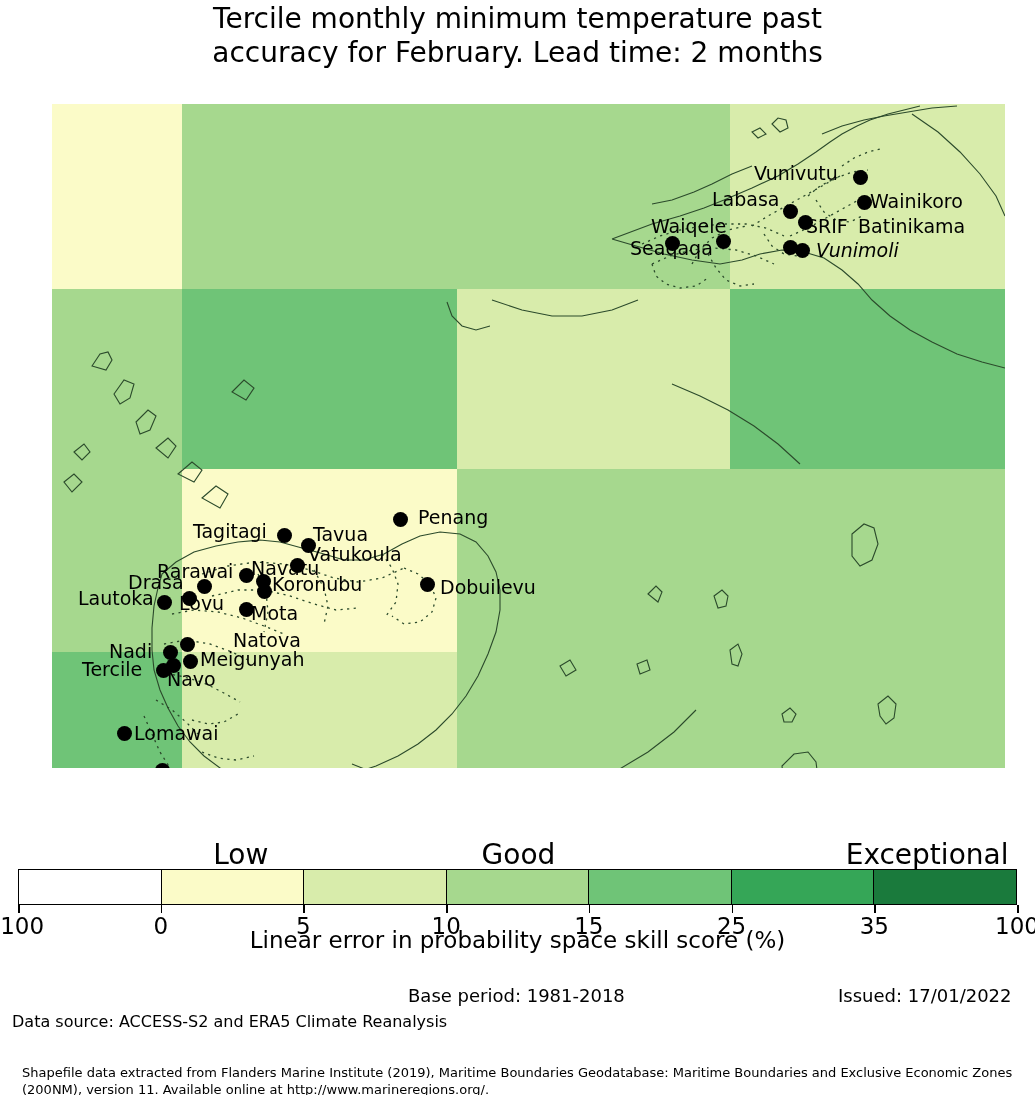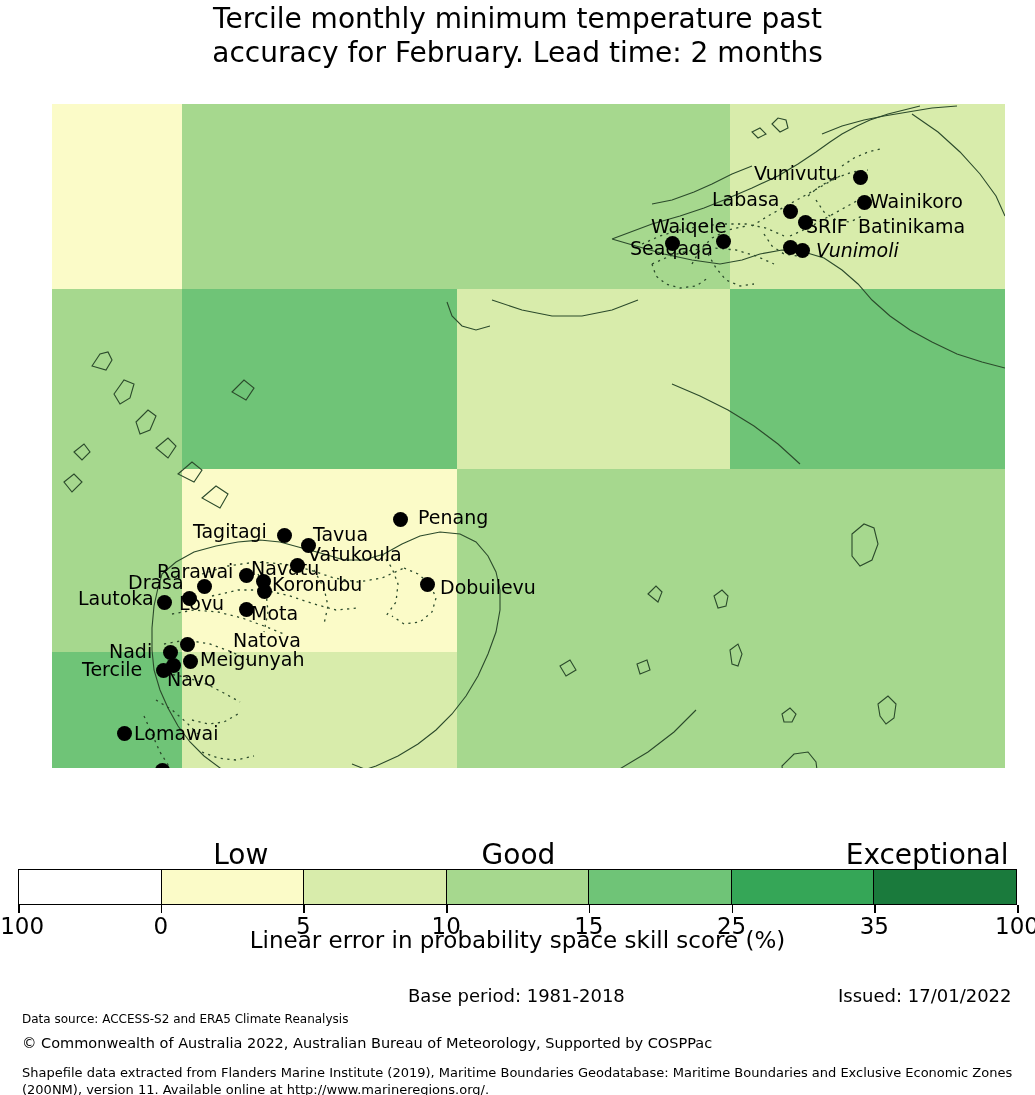--- a/index.html
+++ b/index.html
@@ -62,21 +62,21 @@
     position:absolute;left:0;top:927px;width:1035px;text-align:center;
     font-size:23px;
   }
 
   
   #footer{position:absolute;left:0;top:985px;width:1035px;height:110px;}
   .frow{position:absolute;white-space:nowrap;}
   #f-run{left:22px;top:0px;font-size:18px;}
   #f-base{left:408px;top:0px;font-size:18px;}
   #f-issued{left:838px;top:0px;font-size:18px;}
-  #f-src{left:22px;top:27px;font-size:12px;}
+  #f-src{left:12px;top:27px;font-size:16px;}
   #f-copy{left:22px;top:50px;font-size:14.5px;}
   #f-shape{left:22px;top:79px;font-size:13px;line-height:17px;white-space:normal;width:1000px;}
 </style>
 </head>
 <body>
 
 <div id="title">
   <span>Tercile monthly minimum temperature past</span>
   <span>accuracy for February. Lead time: 2 months</span>
 </div>
@@ -272,15 +272,14 @@
       <div class="tickmark" style="left: 1017px;"></div>
       <div class="ticklabel" style="left: 1017px;">100</div>
     </div>
 </div>
 <div id="cbarxlabel">Linear error in probability space skill score (%)</div>
 
 <div id="footer">
   <div class="frow" id="f-base">Base period: 1981-2018</div>
   <div class="frow" id="f-issued">Issued: 17/01/2022</div>
   <div class="frow" id="f-src">Data source: ACCESS-S2 and ERA5 Climate Reanalysis</div>
-  <div class="frow" id="f-copy">© Commonwealth of Australia 2022, Australian Bureau of Meteorology, Supported by COSPPac</div>
   <div class="frow" id="f-shape">Shapefile data extracted from Flanders Marine Institute (2019), Maritime Boundaries Geodatabase: Maritime Boundaries and Exclusive Economic Zones (200NM), version 11. Available online at http://www.marineregions.org/.</div>
 </div>
 
 </body></html>

